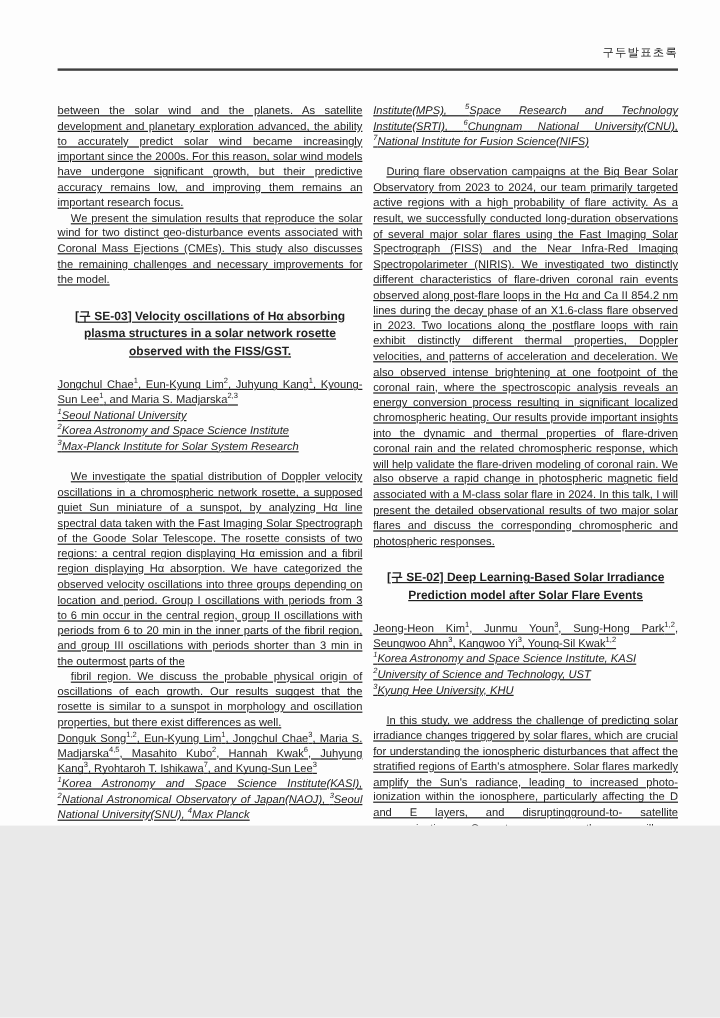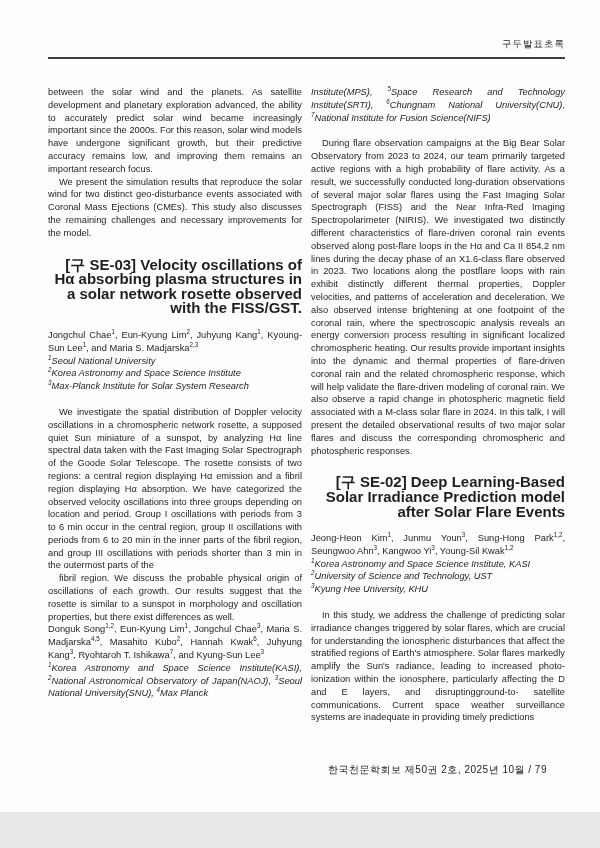--- a/index.html
+++ b/index.html
@@ -8,21 +8,21 @@
     --background:#fdfdfd;
   }
   html,body{margin:0;padding:0;}
   body{
     width:600px;height:848px;
     background:#e9e9e9;
     font-family:"Liberation Sans","DejaVu Sans",sans-serif;
   }
   .page{
     position:relative;
-    width:600px;height:812px;
+    width:600px;height:688px;
     background:var(--background);
     color:var(--text);
     overflow:hidden;
   }
   .page-header{
     position:absolute;
     top:38px;right:35px;
     font-size:9.5px;
     letter-spacing:1px;
     color:#222;
@@ -32,39 +32,40 @@
     top:57px;left:48px;right:35px;
     height:2px;
     background:var(--rule);
   }
   .columns{
     position:absolute;
     top:86px;left:48px;
     width:517px;
     display:flex;
     gap:9px;
+    text-decoration:underline;
   }
   .column{
     width:254px;
     font-size:9.3px;
     line-height:12.8px;
   }
   .block{margin:0;}
   .block-body{
     text-align:justify;
     margin:0;
   }
   .block-body.indent{text-indent:11px;}
   .block-title{
     font-weight:bold;
-    font-size:15px;
+    font-size:10px;
     line-height:14.6px;
     margin-top:18px;
     margin-bottom:13px;
-    text-align:right;
+    text-align:center;
   }
   .column .block-title:first-child{margin-top:0;}
   .block-authors{
     text-align:justify;
     margin:0;
   }
   .block-affil{
     font-style:italic;
     text-align:justify;
     margin-bottom:13px;

